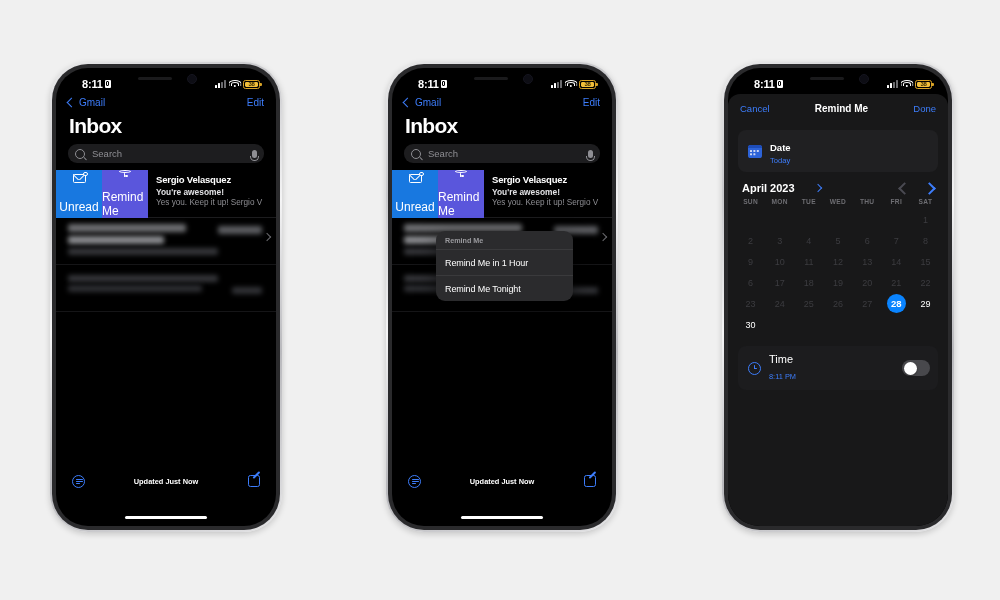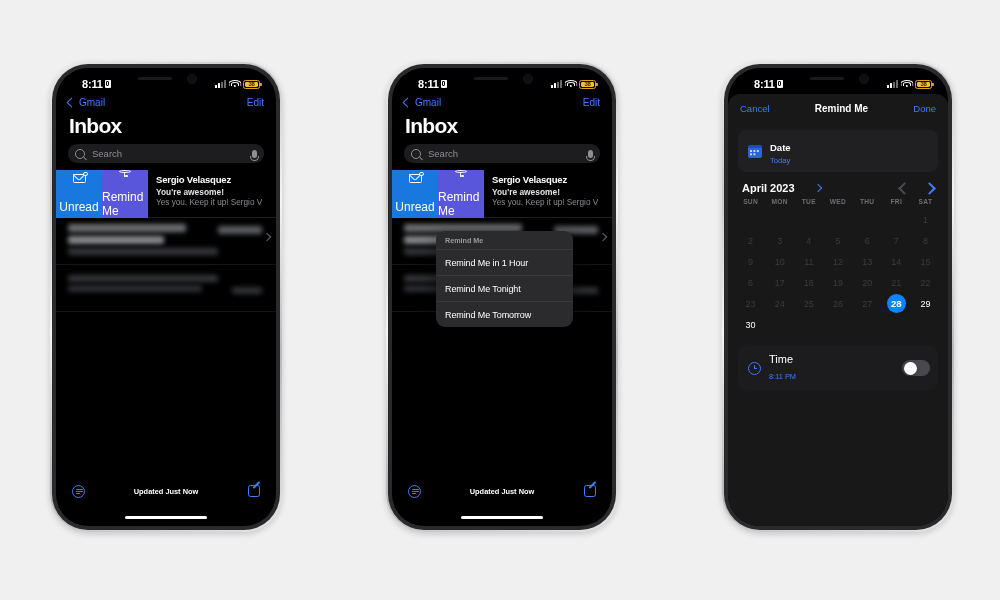--- a/index.html
+++ b/index.html
@@ -143,21 +143,21 @@
   .bb1{width:118px;height:8px;background:#6f7073;}
   .bb2{width:96px;height:8px;background:#8a8b8f;margin-top:4px;}
   .bb3{width:150px;height:7px;background:#35363a;margin-top:4px;}
   .bb4{width:134px;height:7px;background:#2d2e32;margin-top:3px;}
   .blur-right{position:absolute;right:14px;top:8px;width:44px;height:8px;background:#5c5d61;border-radius:2px;filter:blur(2.6px);}
   .blur-right2{position:absolute;right:14px;top:22px;width:30px;height:7px;background:#313236;border-radius:2px;filter:blur(2.6px);}
   .row-chev{position:absolute;right:6px;top:16px;width:5px;height:5px;border-right:1.3px solid #6a6a6e;border-top:1.3px solid #6a6a6e;transform:rotate(45deg);}
 
   
   .toolbar{
-    position:absolute;left:0;right:0;bottom:22px;height:26px;
+    position:absolute;left:0;right:0;bottom:32px;height:26px;
     display:flex;align-items:center;justify-content:space-between;
     padding:0 16px;box-sizing:border-box;
   }
   .tb-status{position:absolute;left:0;right:0;text-align:center;color:#fff;font-size:7.4px;font-weight:bold;}
   .ic-filter{width:13px;height:13px;border:1.2px solid #3d7dfb;border-radius:50%;position:relative;box-sizing:border-box;cursor:pointer;}
   .ic-filter i,.ic-filter u,.ic-filter s{position:absolute;left:2.6px;height:1.1px;background:#3d7dfb;border-radius:1px;}
   .ic-filter i{top:3.4px;width:7px;}
   .ic-filter u{top:5.6px;width:7px;}
   .ic-filter s{top:7.8px;width:4.4px;}
   .ic-compose{width:12px;height:12px;border:1.2px solid #3d7dfb;border-radius:2.4px;position:relative;box-sizing:border-box;cursor:pointer;}
@@ -433,21 +433,20 @@
           <div class="blur-bar bb3"></div>
           <div class="blur-bar bb4"></div>
           <div class="blur-right2"></div>
         </div>
       </div>
 
       <div class="ctx-menu">
         <div class="ctx-head">Remind Me</div>
         <div class="ctx-item">Remind Me in 1 Hour</div>
         <div class="ctx-item">Remind Me Tonight</div>
-        <div class="ctx-item">Remind Me Tomorrow</div>
       </div>
 
       <div class="toolbar">
         <span class="ic-filter">
             <i></i>
             <u></u>
             <s></s>
           </span>
         <span class="tb-status">Updated Just Now</span>
         <span class="ic-compose">

